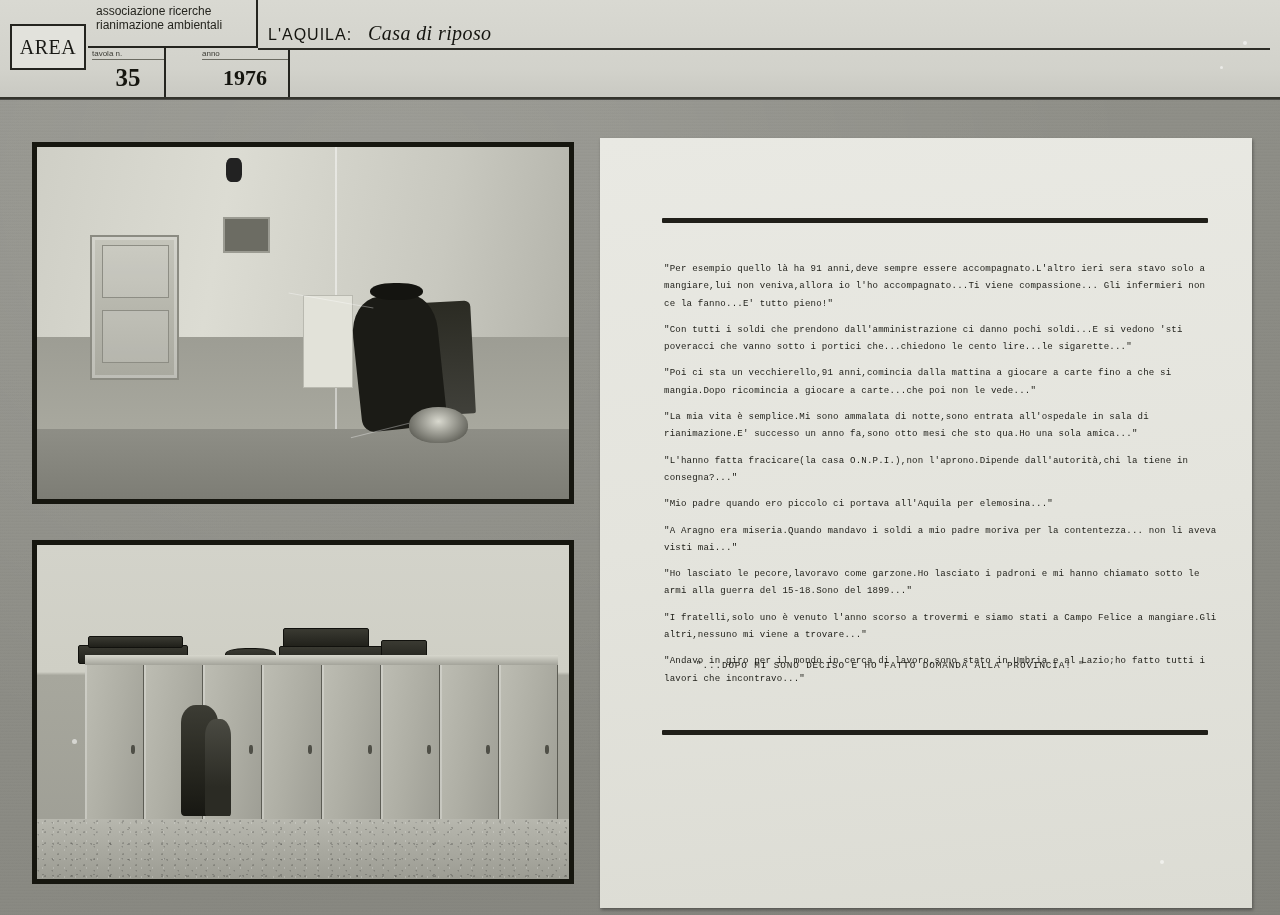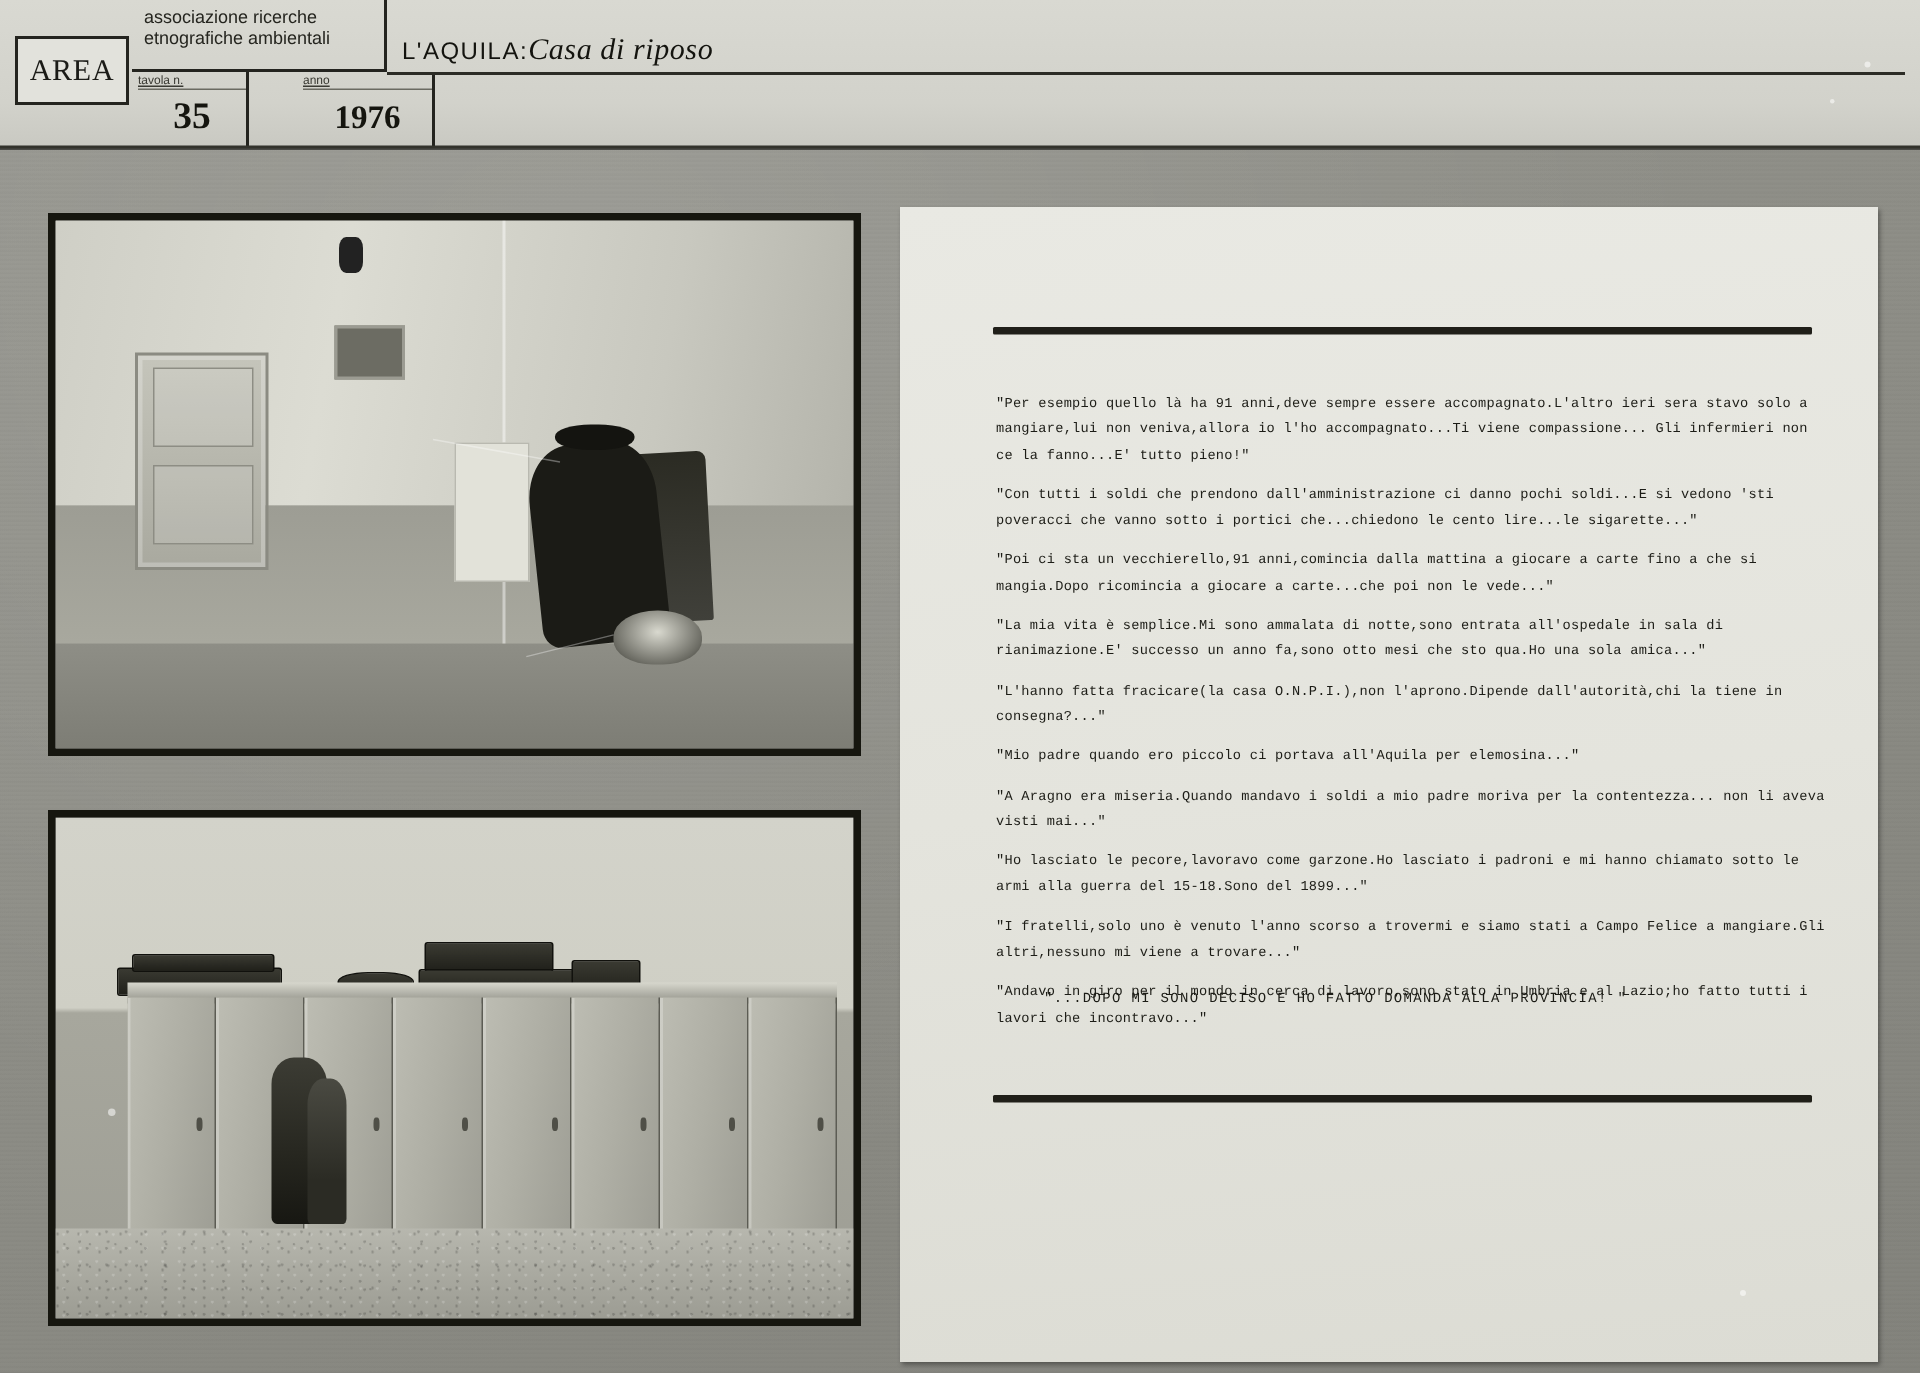--- a/index.html
+++ b/index.html
@@ -96,21 +96,20 @@
   }
   .tiny-label {
     font-size: 8px;
     color: #3a3a33;
     line-height: 10px;
     padding-top: 1px;
     border-bottom: 1px solid #6b6b62;
     display: block;
     width: 100%;
     box-sizing: border-box;
-    text-decoration: underline;
   }
   .big-num {
     font-family: "Liberation Serif", serif;
     font-size: 25px;
     color: #15150f;
     text-align: center;
     line-height: 36px;
     font-weight: 600;
   }
   .big-year {
@@ -131,21 +130,21 @@
   }
   .header-title .loc {
     font-family: Liberation Sans, sans-serif;
     font-size: 16px;
     letter-spacing: 1px;
   }
   .header-title .sub {
     font-family: "Liberation Serif", serif;
     font-style: italic;
     font-size: 20px;
-    margin-left: 0;
+    margin-left: 16px;
   }
   .header-rule {
     position: absolute;
     left: 258px;
     top: 48px;
     width: 1012px;
     height: 2px;
     background: #2c2c26;
   }
   .header-rule2 {
@@ -405,21 +404,21 @@
   <div class="paper"></div>
 
   <div class="header">
     <div class="header-inner">
       <div class="area-box">
         <span>AREA</span>
       </div>
 
       <div class="assoc-box">
         <div>associazione ricerche</div>
-        <div>etnografiche ambientali</div>
+        <div>rianimazione ambientali</div>
       </div>
 
       <div class="tavola-box">
         <span class="tiny-label">tavola n.</span>
         <div class="big-num">35</div>
       </div>
 
       <div class="anno-box">
         <span class="tiny-label">anno</span>
         <div class="big-year">1976</div>

